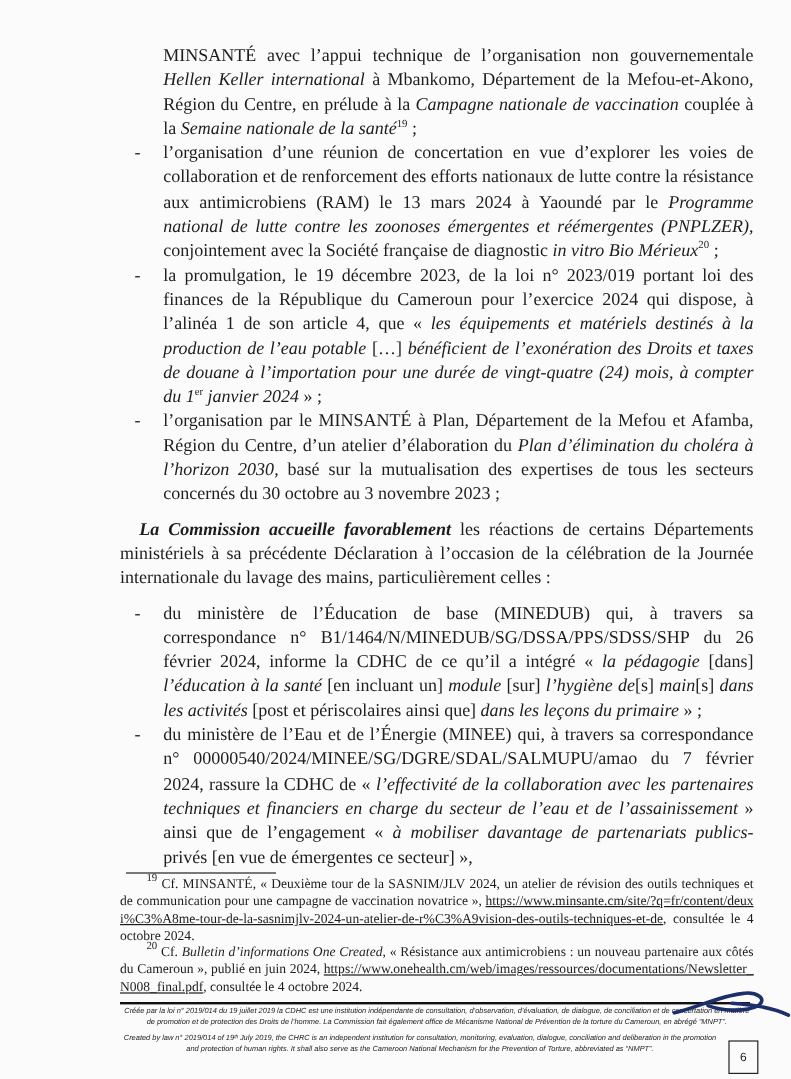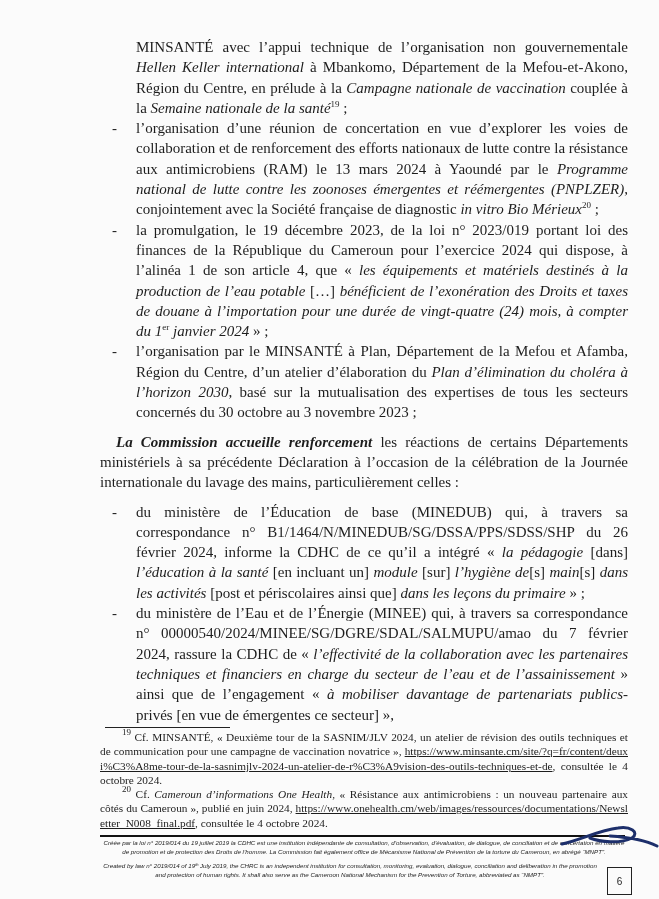--- a/index.html
+++ b/index.html
@@ -73,21 +73,21 @@
       <span class="dash">-</span>
       <span>la promulgation, le 19 décembre 2023, de la loi n° 2023/019 portant loi des finances de la République du Cameroun pour l’exercice 2024 qui dispose, à l’alinéa 1 de son article 4, que « </span><i>les équipements et matériels destinés à la production de l’eau potable</i><span> […] </span><i>bénéficient de l’exonération des Droits et taxes de douane à l’importation pour une durée de vingt-quatre (24) mois, à compter du 1</i><sup>er</sup><i> janvier 2024</i><span> » ;</span>
     </div>
 
     <div class="bullet">
       <span class="dash">-</span>
       <span>l’organisation par le MINSANTÉ à Plan, Département de la Mefou et Afamba, Région du Centre, d’un atelier d’élaboration du </span><i>Plan d’élimination du choléra à l’horizon 2030</i><span>, basé sur la mutualisation des expertises de tous les secteurs concernés du 30 octobre au 3 novembre 2023 ;</span>
     </div>
 
     <div class="para">
-      <b><i>La Commission accueille renforcement</i></b><span> les réactions de certains Départements ministériels à sa précédente Déclaration à l’occasion de la célébration de la Journée internationale du lavage des mains, particulièrement celles :</span>
+      <b><i>La Commission accueille favorablement</i></b><span> les réactions de certains Départements ministériels à sa précédente Déclaration à l’occasion de la célébration de la Journée internationale du lavage des mains, particulièrement celles :</span>
     </div>
 
     <div class="bullet" style="margin-top:9px;">
       <span class="dash">-</span>
       <span>du ministère de l’Éducation de base (MINEDUB) qui, à travers sa correspondance n° B1/1464/N/MINEDUB/SG/DSSA/PPS/SDSS/SHP du 26 février 2024, informe la CDHC de ce qu’il a intégré « </span><i>la pédagogie</i><span> [dans] </span><i>l’éducation à la santé</i><span> [en incluant un] </span><i>module</i><span> [sur] </span><i>l’hygiène de</i><span>[s] </span><i>main</i><span>[s] </span><i>dans les activités</i><span> [post et périscolaires ainsi que] </span><i>dans les leçons du primaire</i><span> » ;</span>
     </div>
 
     <div class="bullet">
       <span class="dash">-</span>
       <span>du ministère de l’Eau et de l’Énergie (MINEE) qui, à travers sa correspondance n° 00000540/2024/MINEE/SG/DGRE/SDAL/SALMUPU/amao du 7 février 2024, rassure la CDHC de « </span><i>l’effectivité de la collaboration avec les partenaires techniques et financiers en charge du secteur de l’eau et de l’assainissement</i><span> » ainsi que de l’engagement « </span><i>à mobiliser davantage de partenariats publics-</i>
@@ -95,21 +95,21 @@
     </div>
   </div>
 
   <div class="fn-rule"></div>
 
   <div class="footnotes">
     <div class="fn">
       <sup>19</sup><span> Cf. MINSANTÉ, « Deuxième tour de la SASNIM/JLV 2024, un atelier de révision des outils techniques et de communication pour une campagne de vaccination novatrice », </span><a style="word-break:break-all;">https://www.minsante.cm/site/?q=fr/content/deuxi%C3%A8me-tour-de-la-sasnimjlv-2024-un-atelier-de-r%C3%A9vision-des-outils-techniques-et-de</a><span>, consultée le 4 octobre 2024.</span>
     </div>
     <div class="fn">
-      <sup>20</sup><span> Cf. </span><i>Cameroun d’informations One Health</i><span>, « Résistance aux antimicrobiens : un nouveau partenaire aux côtés du Cameroun », publié en juin 2024, </span><a style="word-break:break-all;">https://www.onehealth.cm/web/images/ressources/documentations/Newsletter_N008_final.pdf</a><span>, consultée le 4 octobre 2024.</span>
+      <sup>20</sup><span> Cf. </span><i>Bulletin d’informations One Created</i><span>, « Résistance aux antimicrobiens : un nouveau partenaire aux côtés du Cameroun », publié en juin 2024, </span><a style="word-break:break-all;">https://www.onehealth.cm/web/images/ressources/documentations/Newsletter_N008_final.pdf</a><span>, consultée le 4 octobre 2024.</span>
     </div>
   </div>
 
   <div class="footer-rule"></div>
   <div class="footer-fr">Créée par la loi n° 2019/014 du 19 juillet 2019 la CDHC est une institution indépendante de consultation, d’observation, d’évaluation, de dialogue, de conciliation et de concertation en matière de promotion et de protection des Droits de l’homme. La Commission fait également office de Mécanisme National de Prévention de la torture du Cameroun, en abrégé “MNPT”.</div>
   <div class="footer-en">Created by law n° 2019/014 of 19ᵗʰ July 2019, the CHRC is an independent institution for consultation, monitoring, evaluation, dialogue, conciliation and deliberation in the promotion and protection of human rights. It shall also serve as the Cameroon National Mechanism for the Prevention of Torture, abbreviated as “NMPT”.</div>
 
   <svg class="scribble" width="99" height="30" viewBox="0 0 99 30">
     <path d="M2 22 C 20 18, 40 8, 58 6 C 70 4, 80 10, 72 16 C 60 22, 40 20, 30 16 M 50 14 C 65 15, 85 18, 97 24" stroke="#1d2f6b" stroke-width="3" fill="none" stroke-linecap="round"></path>
   </svg>

